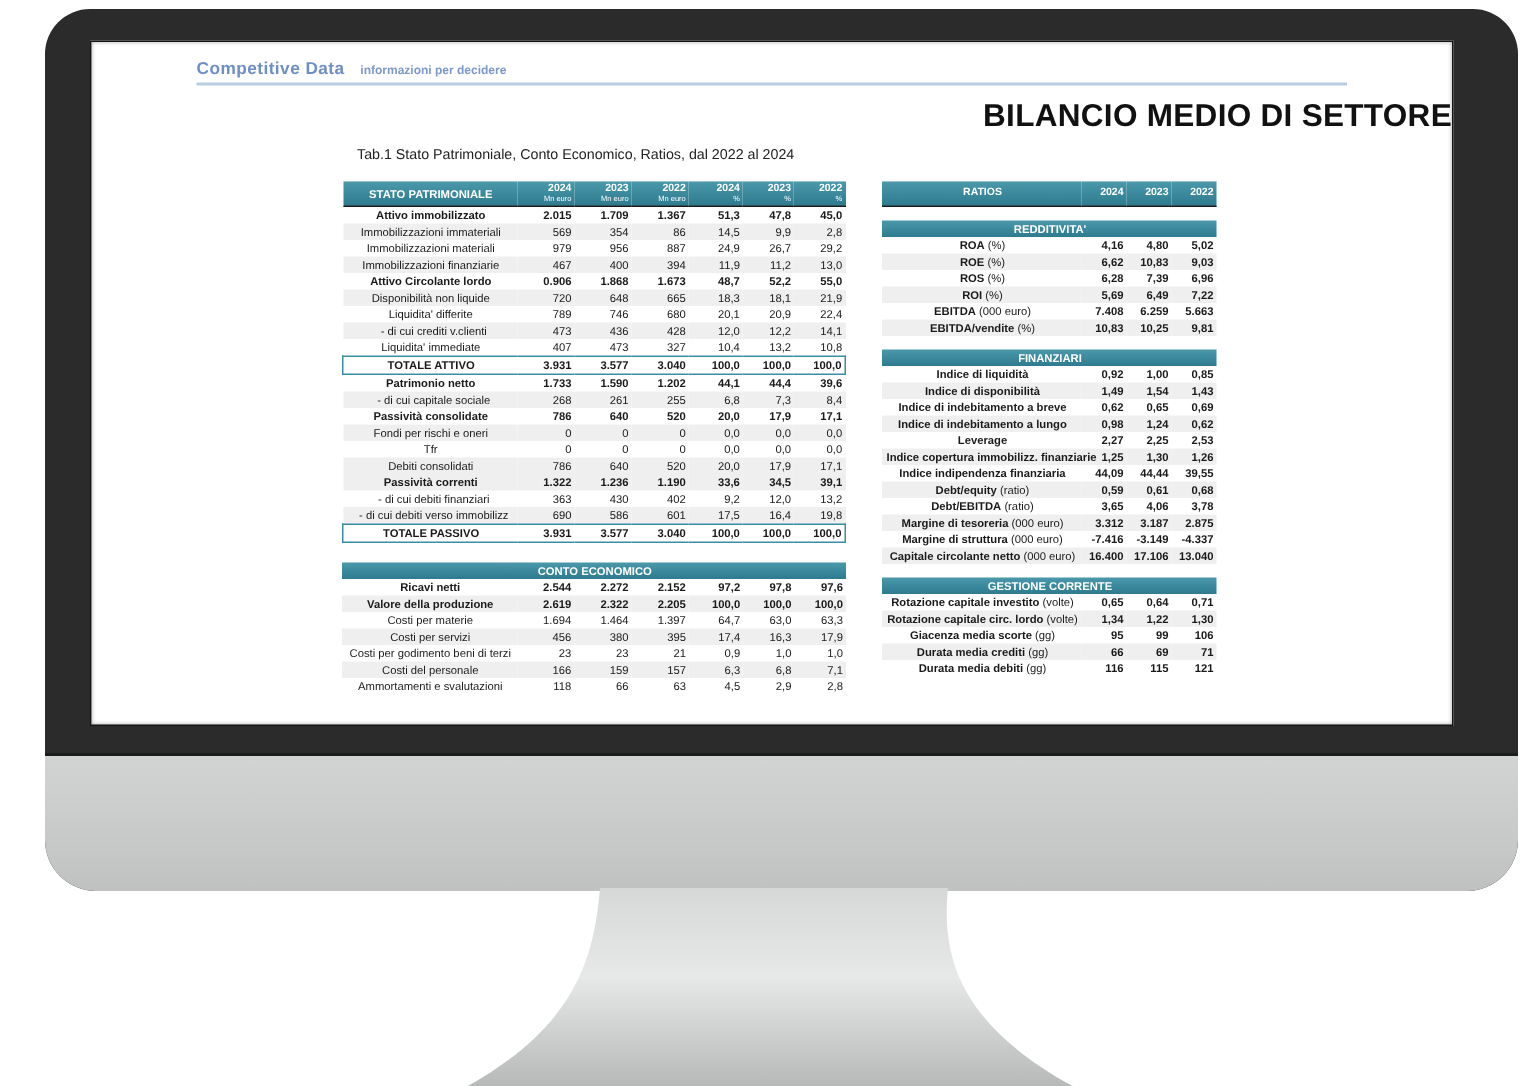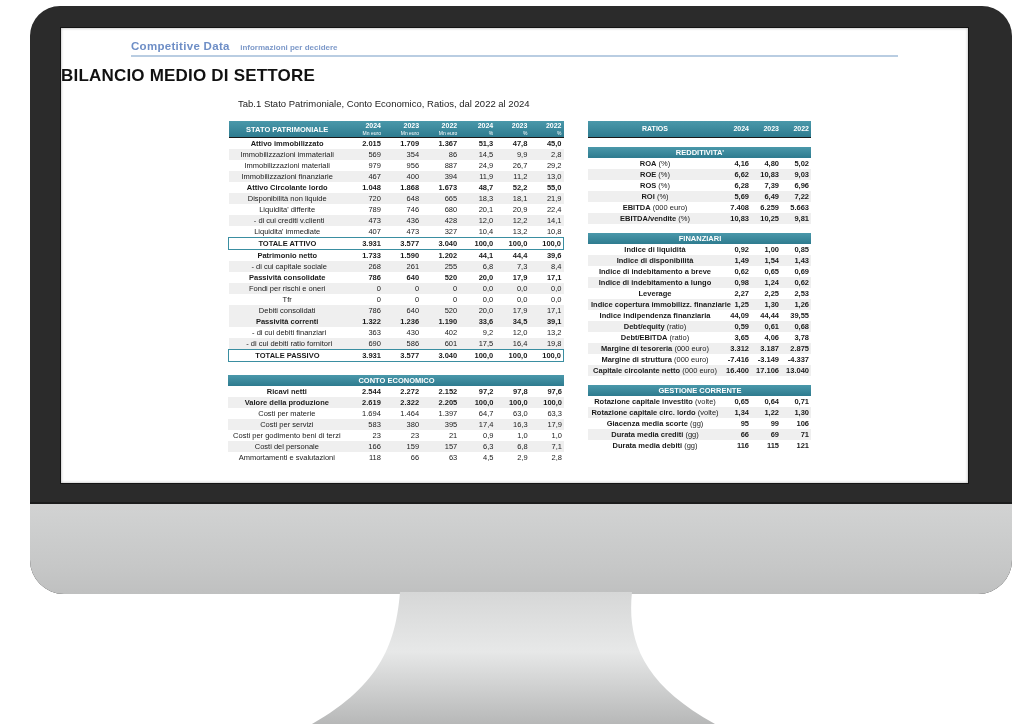--- a/index.html
+++ b/index.html
@@ -21,22 +21,22 @@
     position:absolute;left:0;bottom:0;width:100%;height:90px;
     background:linear-gradient(180deg,#d2d3d3 0%,#c6c7c7 70%,#bfc0c0 100%);
     border-top:2px solid #1c1c1c;
   }
   .stand{position:absolute;left:280px;top:592px;width:464px;height:132px;}
   
   .logo{position:absolute;left:70px;top:8px;white-space:nowrap;}
   .logo-main{font-size:11.5px;font-weight:700;color:#6e8ec6;letter-spacing:.3px;}
   .logo-tag{font-size:8px;font-weight:700;color:#7d99c9;margin-left:6px;}
   .rule{position:absolute;left:70px;top:27px;width:767px;height:2px;background:#b9cde2;}
-  .title{position:absolute;left:0;top:38px;width:100%;text-align:left;
-         font-size:17px;font-weight:700;color:#111;letter-spacing:.2px;}
+  .title{position:absolute;left:0;top:38px;width:100%;text-align:right;
+         font-size:21px;font-weight:700;color:#111;letter-spacing:.2px;}
   .subtitle{position:absolute;left:177px;top:70px;font-size:9.5px;color:#222;}
   
   table.fin{
     position:absolute;border-collapse:collapse;table-layout:fixed;
     font-family:"Liberation Sans",sans-serif;font-size:7.5px;color:#1a1a1a;
   }
   #t-sp{left:167px;top:93px;width:336px;}
   #t-ce{left:167px;top:347px;width:336px;}
   #t-ra{left:527px;top:93px;width:223px;}
   .fin td,.fin th{padding:0 2px;white-space:nowrap;height:11px;line-height:11px;}
@@ -147,21 +147,21 @@
             <td class="label">Immobilizzazioni finanziarie</td>
             <td class="num">467</td>
             <td class="num">400</td>
             <td class="num">394</td>
             <td class="num">11,9</td>
             <td class="num">11,2</td>
             <td class="num">13,0</td>
           </tr>
           <tr class="b">
             <td class="label">Attivo Circolante  lordo</td>
-            <td class="num">1.048</td>
+            <td class="num">0.906</td>
             <td class="num">1.868</td>
             <td class="num">1.673</td>
             <td class="num">48,7</td>
             <td class="num">52,2</td>
             <td class="num">55,0</td>
           </tr>
           <tr class="alt">
             <td class="label">Disponibilità non liquide</td>
             <td class="num">720</td>
             <td class="num">648</td>
@@ -272,21 +272,21 @@
           <tr>
             <td class="label ind">- di cui debiti finanziari</td>
             <td class="num">363</td>
             <td class="num">430</td>
             <td class="num">402</td>
             <td class="num">9,2</td>
             <td class="num">12,0</td>
             <td class="num">13,2</td>
           </tr>
           <tr class="alt">
-            <td class="label ind">- di cui debiti ratio fornitori</td>
+            <td class="label ind">- di cui debiti verso immobilizz</td>
             <td class="num">690</td>
             <td class="num">586</td>
             <td class="num">601</td>
             <td class="num">17,5</td>
             <td class="num">16,4</td>
             <td class="num">19,8</td>
           </tr>
           <tr class="b box">
             <td class="label">TOTALE PASSIVO</td>
             <td class="num">3.931</td>
@@ -334,21 +334,21 @@
             <td class="label">Costi per materie</td>
             <td class="num">1.694</td>
             <td class="num">1.464</td>
             <td class="num">1.397</td>
             <td class="num">64,7</td>
             <td class="num">63,0</td>
             <td class="num">63,3</td>
           </tr>
           <tr class="alt">
             <td class="label">Costi per servizi</td>
-            <td class="num">583</td>
+            <td class="num">456</td>
             <td class="num">380</td>
             <td class="num">395</td>
             <td class="num">17,4</td>
             <td class="num">16,3</td>
             <td class="num">17,9</td>
           </tr>
           <tr>
             <td class="label">Costi per godimento beni di terzi</td>
             <td class="num">23</td>
             <td class="num">23</td>

